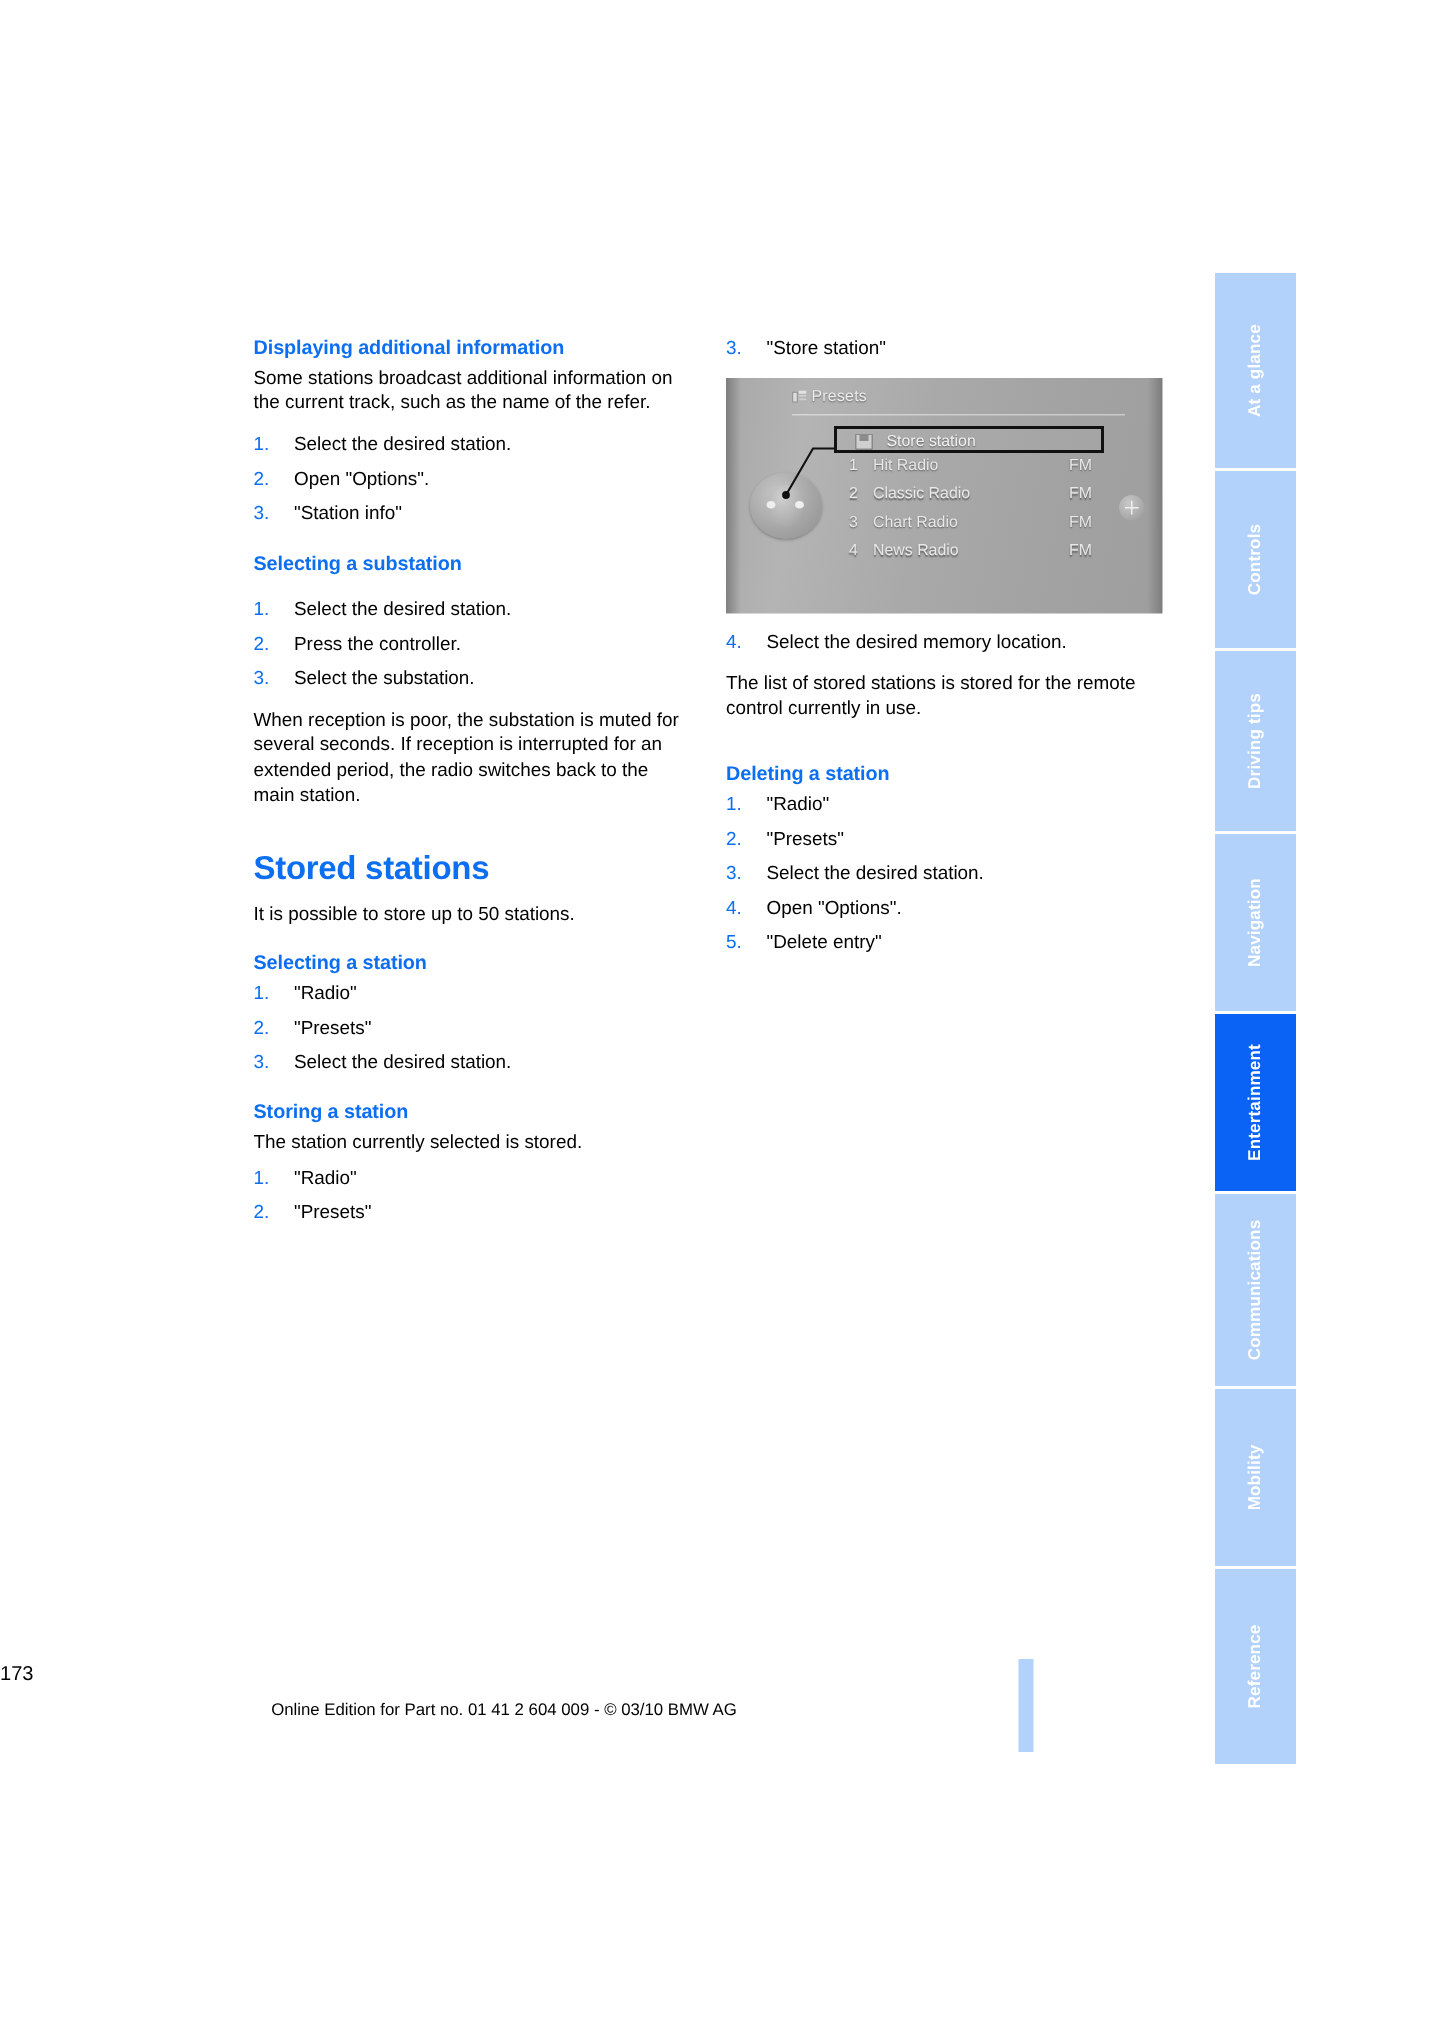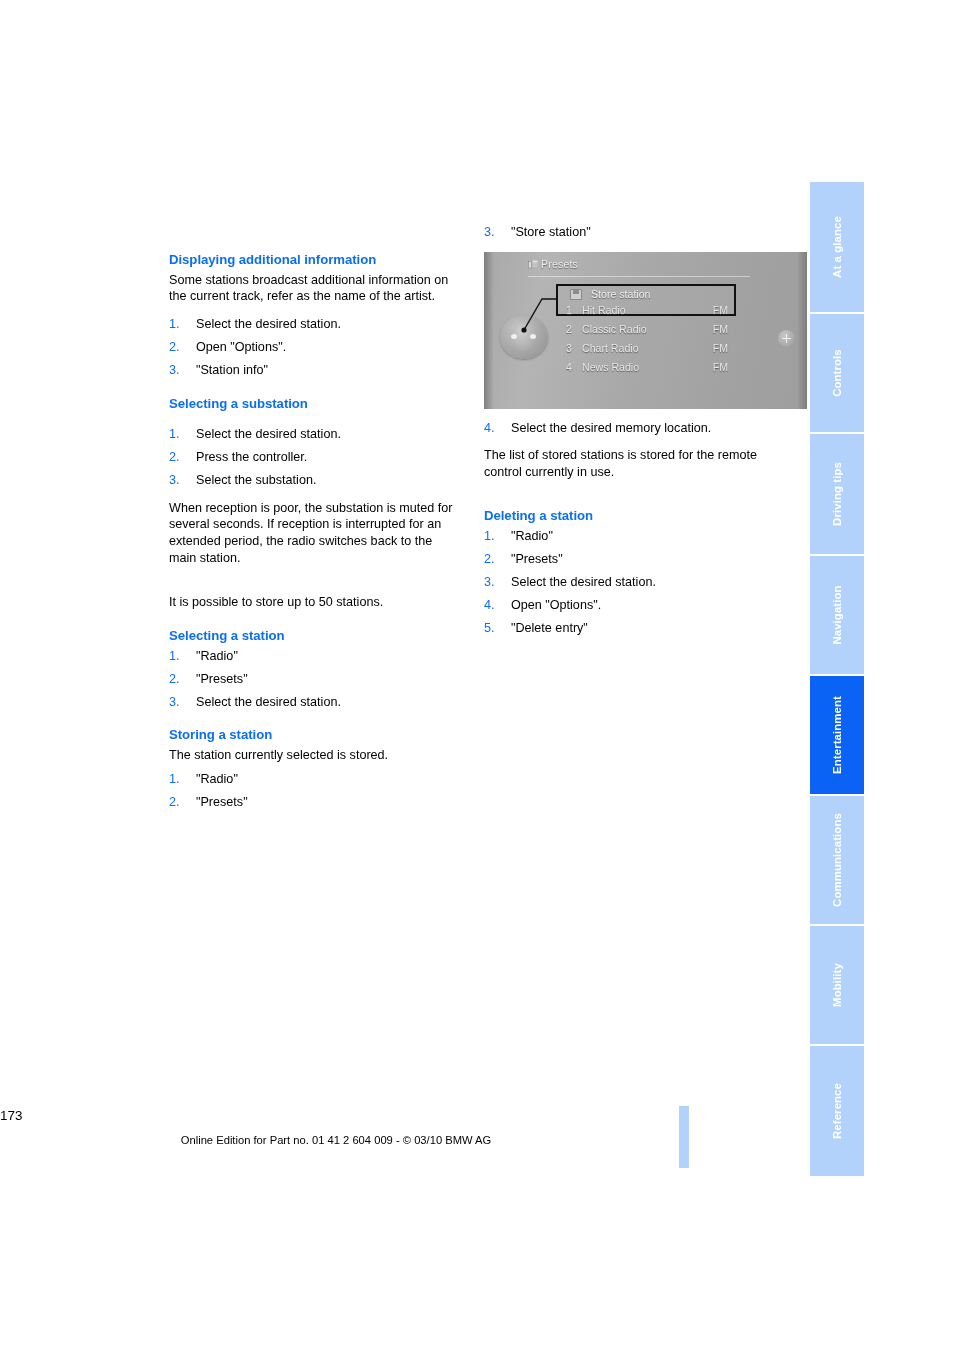--- a/index.html
+++ b/index.html
@@ -19,21 +19,21 @@
     inset: 0;
     background: #ffffff;
   }
 
   
   .col {
     position: absolute;
     width: 292px;
     top: 224px;
   }
-  .col-left  { left: 169px; margin-top: 28px; }
+  .col-left  { left: 169px; }
   .col-right { left: 484px; }
 
   
   .h1 {
     color: #0c6ef0;
     font-size: 22px;
     font-weight: bold;
     line-height: 1.15;
     margin: 0 0 9px 0;
     letter-spacing: -0.2px;
@@ -107,21 +107,20 @@
   .pagelink { color: #0c6ef0; }
 
   
   .idrive {
     position: relative;
     width: 291px;
     height: 157px;
     margin: 11px 0 0 0;
     background: linear-gradient(100deg,#a8a8a8 0%,#b4b4b4 18%,#a9a9a9 45%,#a3a3a3 70%,#9e9e9e 100%);
     overflow: hidden;
-    padding-left: 32px;
   }
   
   .idrive .sweep {
     position: absolute;
     border-radius: 50%;
     border: 2px solid rgba(255,255,255,0.38);
     border-color: rgba(255,255,255,0.40) transparent transparent transparent;
   }
   .sweep.s1 { left: -40px;  top: -118px; width: 150px; height: 420px; transform: rotate(-9deg); }
   .sweep.s2 { left: -22px;  top: -112px; width: 140px; height: 410px; transform: rotate(-9deg); border-color: rgba(255,255,255,0.26) transparent transparent transparent;}
@@ -149,21 +148,21 @@
   }
   .idrive .rule {
     position: absolute;
     left: 44px; top: 24px; width: 222px; height: 1px;
     background: rgba(255,255,255,0.45);
   }
 
   .idrive .sel {
     position: absolute;
     left: 72px; top: 32px;
-    width: 180px; height: 32px;
+    width: 180px; height: 18px;
     border: 2px solid #111111;
     background: rgba(172,172,172,0.35);
     box-sizing: border-box;
   }
   .idrive .sel .lbl {
     position: absolute; left: 33px; top: 2px;
     color: #f2f2f2; font-size: 10.6px;
     text-shadow: 0 1px 1px rgba(60,60,60,0.7);
   }
   .idrive .sel .disk {
@@ -286,21 +285,21 @@
   }
 </style>
 </head>
 <body>
 
 <div class="page">
 
   <div class="col col-left">
 
     <h2 class="h2">Displaying additional information</h2>
-    <p class="body">Some stations broadcast additional information on the current track, refer as the name of the artist.</p>
+    <p class="body">Some stations broadcast additional information on the current track, such as the name of the refer.</p>
     <div class="spacer-sm"></div>
     <ol class="steps">
       <li>
         <span class="num">1.</span>
         <span>Select the desired station.</span>
       </li>
       <li>
         <span class="num">2.</span>
         <span>Open "Options".</span>
       </li>
@@ -326,20 +325,21 @@
       <li>
         <span class="num">3.</span>
         <span>Select the substation.</span>
       </li>
     </ol>
     <div class="spacer-sm"></div>
     <p class="body">When reception is poor, the substation is muted for several seconds. If reception is interrupted for an extended period, the radio switches back to the main station.</p>
 
     <div class="spacer-lg"></div>
 
+    <h1 class="h1">Stored stations</h1>
     <p class="body">It is possible to store up to 50 stations.</p>
 
     <div class="spacer-md"></div>
 
     <h2 class="h2">Selecting a station</h2>
     <ol class="steps">
       <li>
         <span class="num">1.</span>
         <span>"Radio"</span>
       </li>

